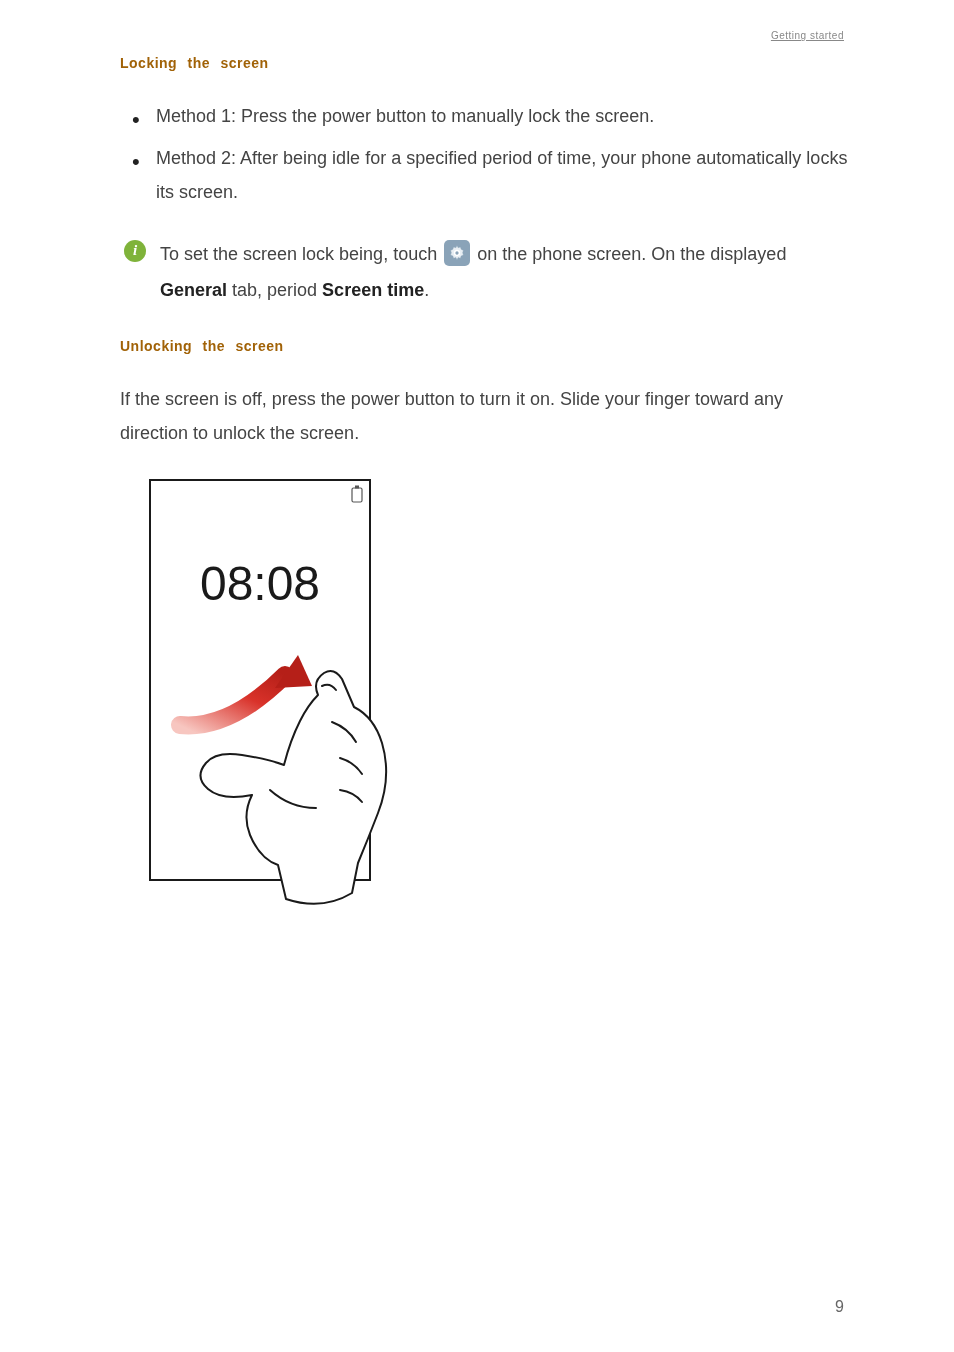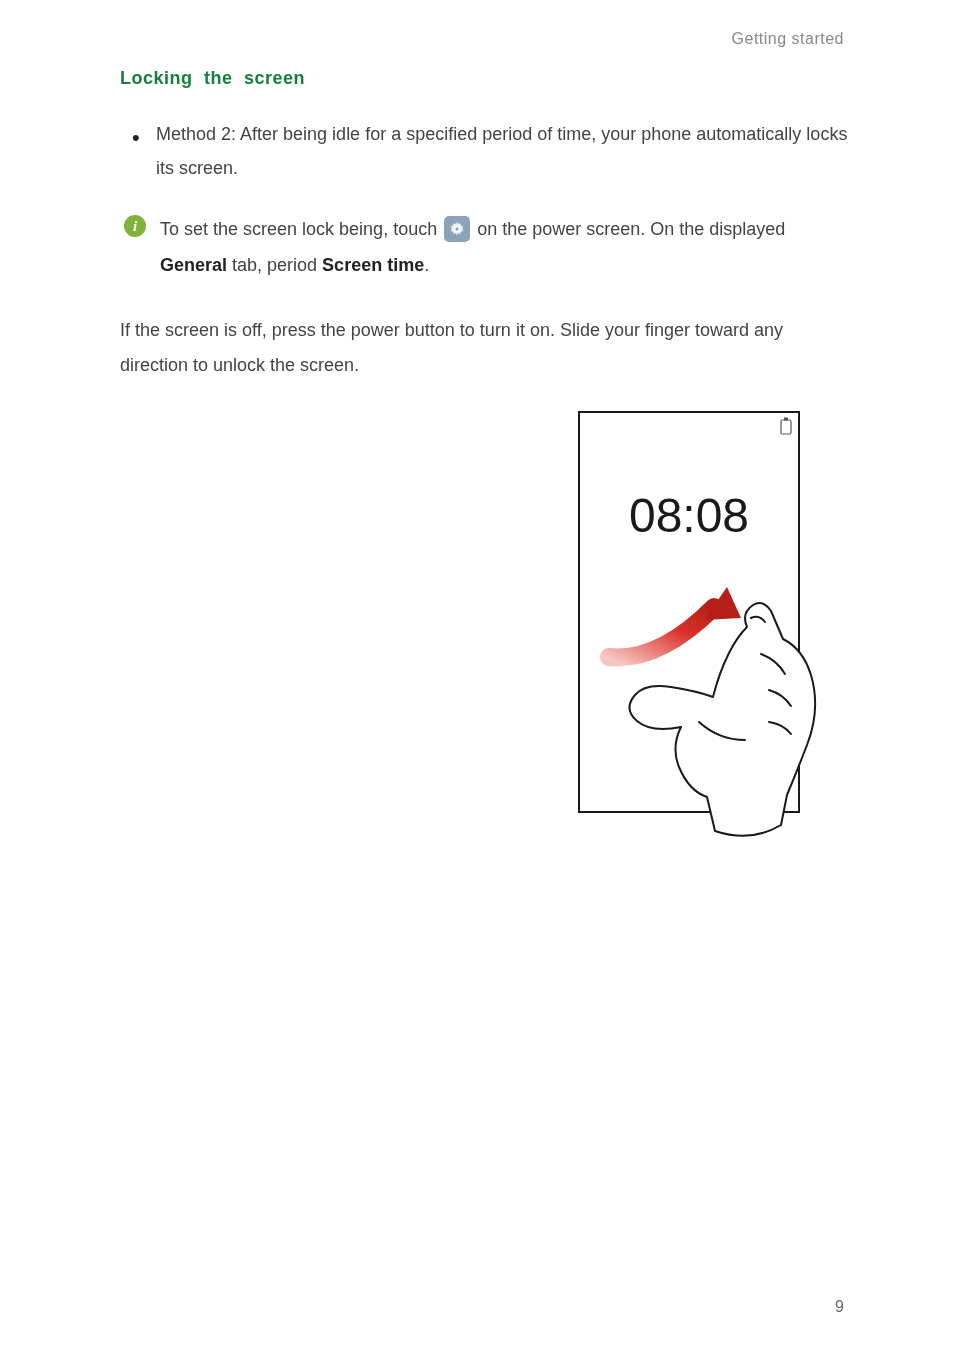--- a/index.html
+++ b/index.html
@@ -9,30 +9,31 @@
     background: #fff;
     font-family: "Segoe UI", "Helvetica Neue", Arial, sans-serif;
     color: #333;
     position: relative;
   }
   .page {
     padding: 30px 105px 0 120px;
   }
   .chapter-header {
     text-align: right;
-    font-size: 16px;
+    font-size: 10px;
     color: #888;
     letter-spacing: 0.5px;
-    margin-bottom: 20px;
+    margin-bottom: 14px;
     padding-right: 5px;
+    text-decoration: underline;
   }
   h2.section {
-    font-size: 18px;
+    font-size: 14px;
     font-weight: 700;
-    color: #15803d;
+    color: #a16207;
     letter-spacing: 0.5px;
     word-spacing: 6px;
     margin-bottom: 28px;
   }
   ul.bullets {
     list-style: none;
     margin-left: 8px;
     margin-bottom: 26px;
   }
   ul.bullets li {
@@ -95,56 +96,58 @@
   }
   .settings-icon svg { width: 18px; height: 18px; }
   .body-para {
     font-size: 18px;
     color: #444;
     line-height: 1.9;
     margin-bottom: 20px;
   }
   .figure {
     display: flex;
-    justify-content: flex-end;
+    justify-content: flex-start;
     margin-top: 10px;
   }
   .page-num {
     position: absolute;
     bottom: 36px;
     right: 110px;
     font-size: 16px;
     color: #666;
   }
 </style>
 </head>
 <body>
 
 <div class="page">
   <div class="chapter-header">Getting started</div>
 
   <h2 class="section">Locking  the  screen</h2>
 
   <ul class="bullets">
+    <li>Method 1: Press the power button to manually lock the screen.</li>
     <li>Method 2: After being idle for a specified period of time, your phone automatically locks its screen.</li>
   </ul>
 
   <div class="info-block">
     <div class="info-icon">i</div>
     <div class="info-text">
       <span>To set the screen lock being, touch </span><span class="settings-icon">
           <svg viewBox="0 0 24 24" fill="none" stroke="#fff" stroke-width="2">
             <circle cx="12" cy="12" r="3"></circle>
             <path d="M12 2l1.5 3 3-1 1 3 3 1.5-1 3 1 3-3 1.5-1 3-3-1-1.5 3-1.5-3-3 1-1-3-3-1.5 1-3-1-3 3-1.5 1-3 3 1z" fill="#e8eef3" stroke="#8aa3b8" stroke-width="0.5"></path>
             <circle cx="12" cy="12" r="3.2" fill="#8aa3b8"></circle>
           </svg>
-        </span><span> on the power screen. On the displayed </span><b>General</b><span> tab, period </span><b>Screen time</b><span>.</span>
+        </span><span> on the phone screen. On the displayed </span><b>General</b><span> tab, period </span><b>Screen time</b><span>.</span>
     </div>
   </div>
 
+  <h2 class="section">Unlocking  the  screen</h2>
 
   <p class="body-para">If the screen is off, press the power button to turn it on. Slide your finger toward any direction to unlock the screen.</p>
 
   <div class="figure">
     <svg width="300" height="470" viewBox="0 0 300 470">
 
       <rect x="30" y="10" width="220" height="400" fill="#fff" stroke="#1a1a1a" stroke-width="2"></rect>
 
       <rect x="232" y="18" width="10" height="14" rx="1.5" fill="none" stroke="#555" stroke-width="1.2"></rect>
       <rect x="235" y="15.5" width="4" height="3" fill="#555"></rect>

